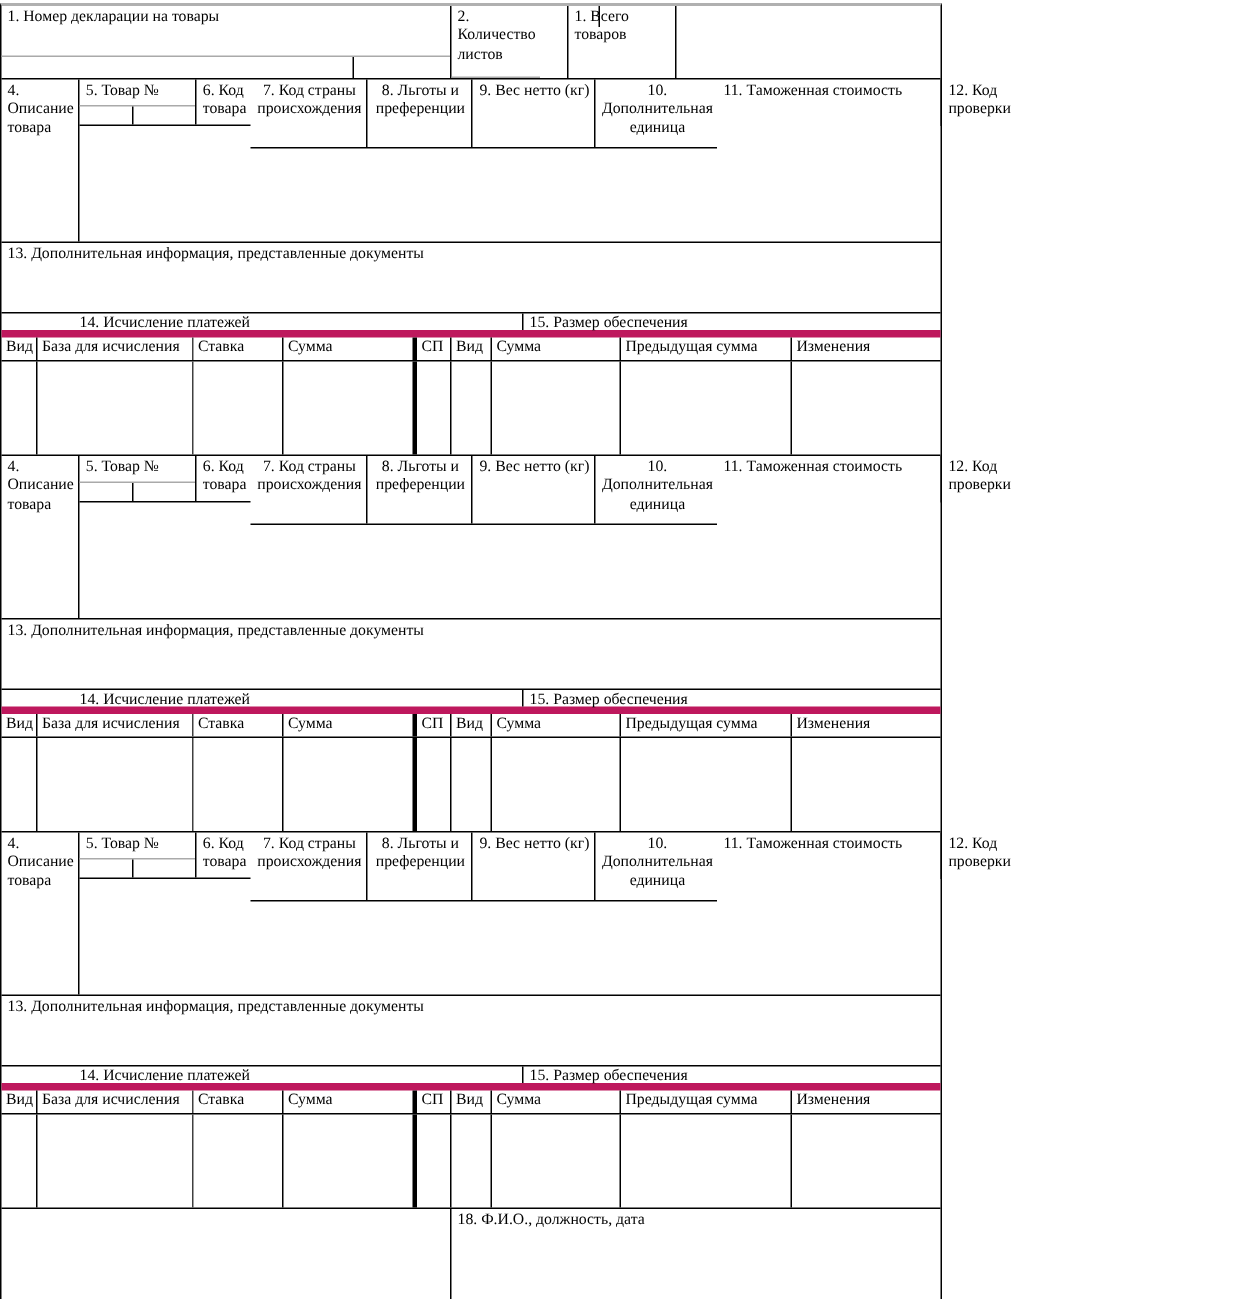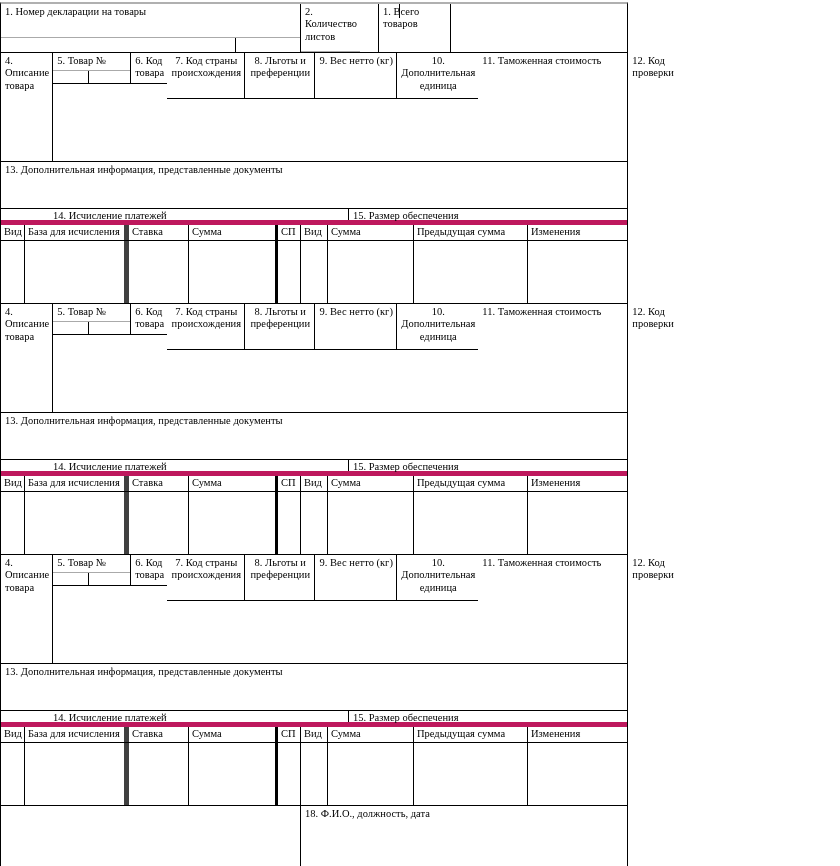--- a/index.html
+++ b/index.html
@@ -54,21 +54,21 @@
   .pb-left { width: 300px; border-right: 1px solid #000; }
   .pb-right { flex: 1; }
 
   .pay-cols { display: flex; justify-content: flex-end; }
   .pay-hdr  { height: 16px; border-bottom: 1px solid #000; }
   .pay-hdr .pcell { padding: 1px 2px 0 3px; overflow: hidden; white-space: nowrap; }
   .pay-body { height: 63px; border-bottom: 1px solid #000; }
   .pc-left  { width: 300px; border-right: 1px solid #000; display: flex; }
   .pc-right { flex: 1; display: flex; }
   .w-vid  { width: 24px;  border-right: 1px solid #000; }
-  .w-base { width: 104px; border-right: 5px solid #404040; }
+  .w-base { width: 104px; border-right: 1px solid #404040; }
   .w-rate { width: 60px;  border-right: 1px solid #000; }
   .w-sum  { width: 89px;  border-right: 3px solid #000; }
   .w-sp   { flex: 1; }
   .w-vid2 { width: 27px;  border-right: 1px solid #000; }
   .w-sum2 { width: 86px;  border-right: 1px solid #000; }
   .w-prev { width: 114px; border-right: 1px solid #000; }
   .w-izm  { flex: 1; }
 
   
   .footer { height: 60px; display: flex; }

